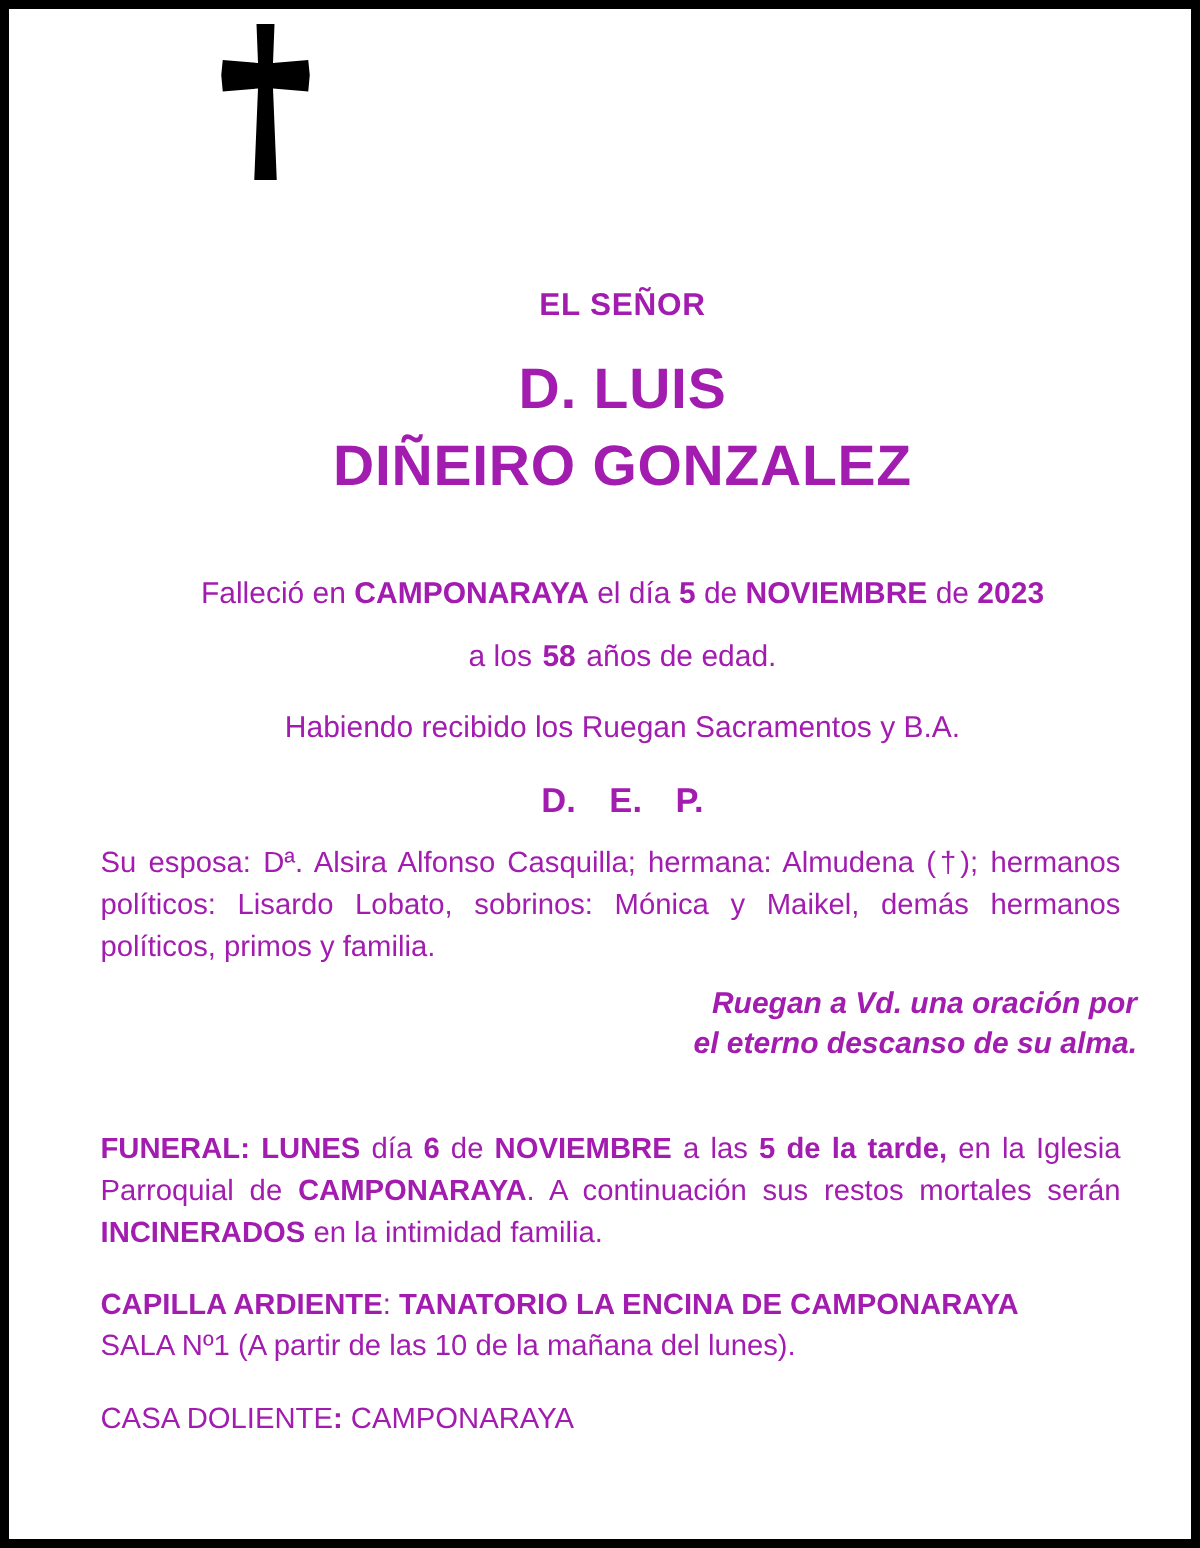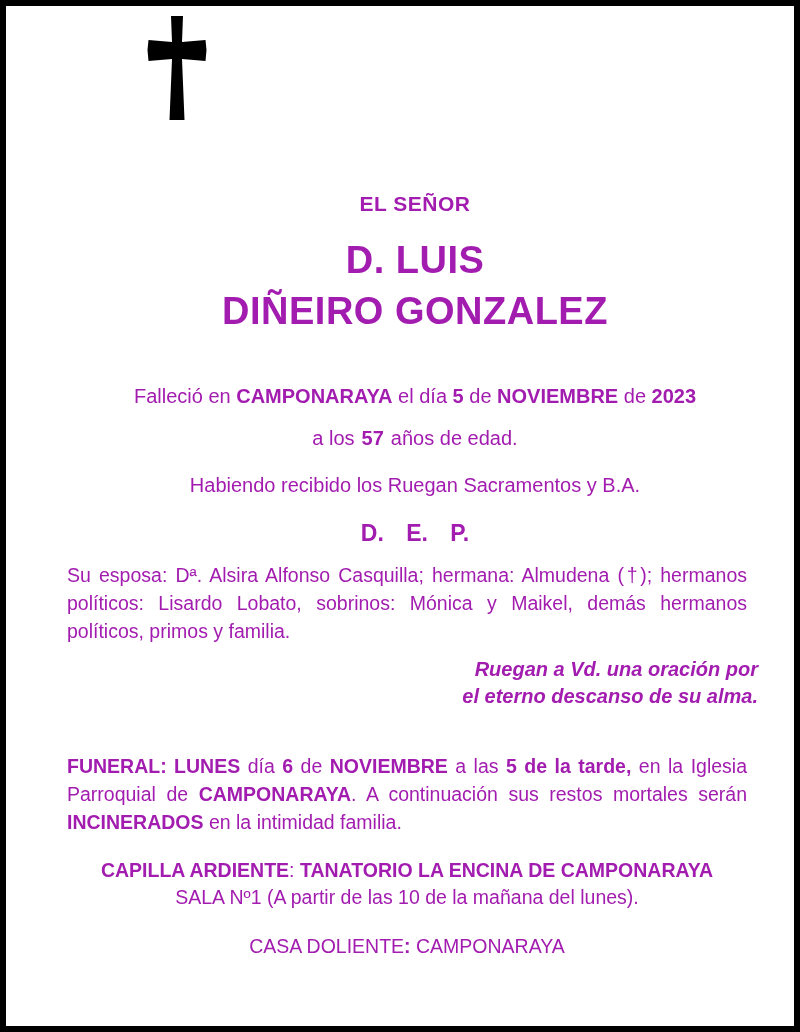--- a/index.html
+++ b/index.html
@@ -19,21 +19,21 @@
   .cross-wrap svg{display:block;width:100%;height:100%;}
   .salutation{top:187px;font-size:21px;font-weight:700;letter-spacing:.5px;line-height:1;}
   .name-line{font-size:38px;font-weight:700;line-height:1;letter-spacing:.5px;}
   .name-line.l1{top:235px;}
   .name-line.l2{top:286px;}
   .death-line{top:378px;font-size:20px;line-height:1.2;}
   .age-line{top:420px;font-size:20px;line-height:1.2;}
   .age-line b{margin:0 7px;}
   .sacraments-line{top:467px;font-size:20px;line-height:1.2;}
   .dep-line{top:514px;font-size:23px;font-weight:700;word-spacing:16px;line-height:1.2;}
-  .body-block{left:61px;width:680px;font-size:19.5px;line-height:28px;text-align:center;}
+  .body-block{left:61px;width:680px;font-size:19.5px;line-height:28px;}
   .family-par{top:555px;text-align:justify;}
   .prayer{top:650px;left:73px;width:679px;text-align:right;font-weight:700;font-style:italic;font-size:20px;line-height:27px;}
   .funeral-par{top:746px;text-align:justify;}
   .wake-block{top:851px;line-height:27px;}
   .wake-line1{font-weight:normal;}
   .mourning-line{top:926px;}
   b{font-weight:700;}
 </style>
 </head>
 <body>
@@ -46,21 +46,21 @@
     </svg>
   </div>
 
   <div class="abs centered salutation">EL SEÑOR</div>
 
   <div class="abs centered name-line l1">D. LUIS</div>
   <div class="abs centered name-line l2">DIÑEIRO GONZALEZ</div>
 
   <div class="abs centered death-line"><span>Falleció en </span><b>CAMPONARAYA</b><span> el día </span><b>5</b><span> de </span><b>NOVIEMBRE</b><span> de </span><b>2023</b></div>
 
-  <div class="abs centered age-line"><span>a los</span><b>57</b><span>años de edad.</span></div>
+  <div class="abs centered age-line"><span>a los</span><b>58</b><span>años de edad.</span></div>
 
   <div class="abs centered sacraments-line">Habiendo recibido los Ruegan Sacramentos y B.A.</div>
 
   <div class="abs centered dep-line">D. E. P.</div>
 
   <div class="abs body-block family-par"><span>Su esposa: Dª. Alsira Alfonso Casquilla; hermana: Almudena (†); hermanos políticos: Lisardo Lobato, sobrinos: Mónica y Maikel, demás hermanos políticos, primos y familia.</span></div>
 
   <div class="abs prayer">
     <span>Ruegan a Vd. una oración por</span><br>
     <span>el eterno descanso de su alma.</span>

